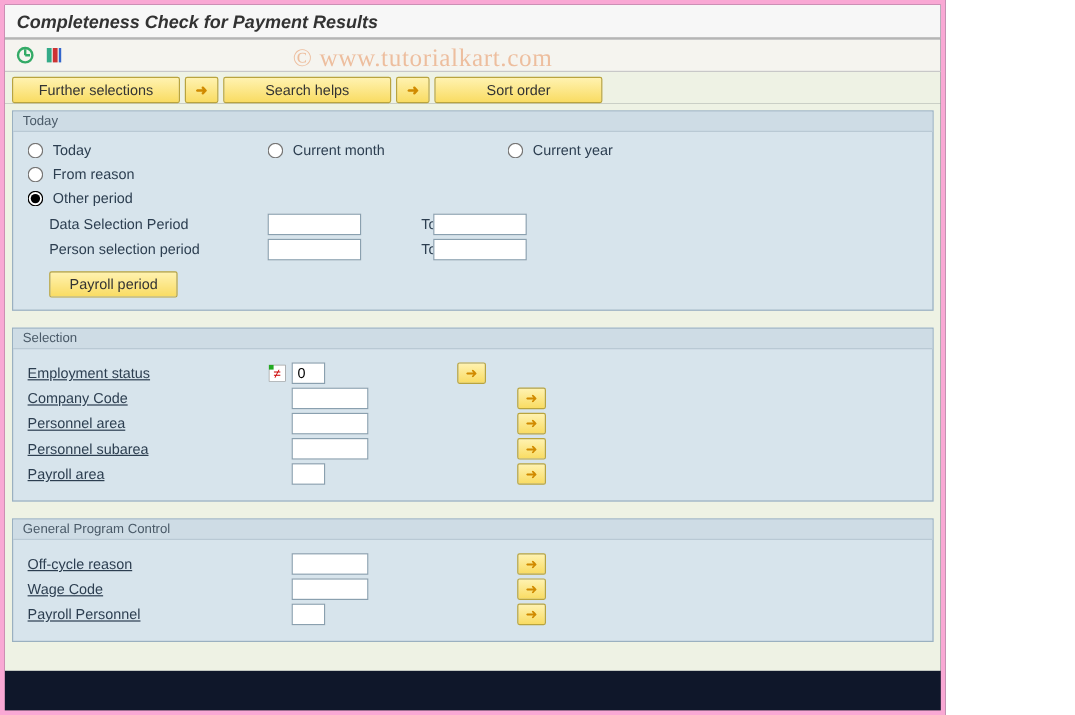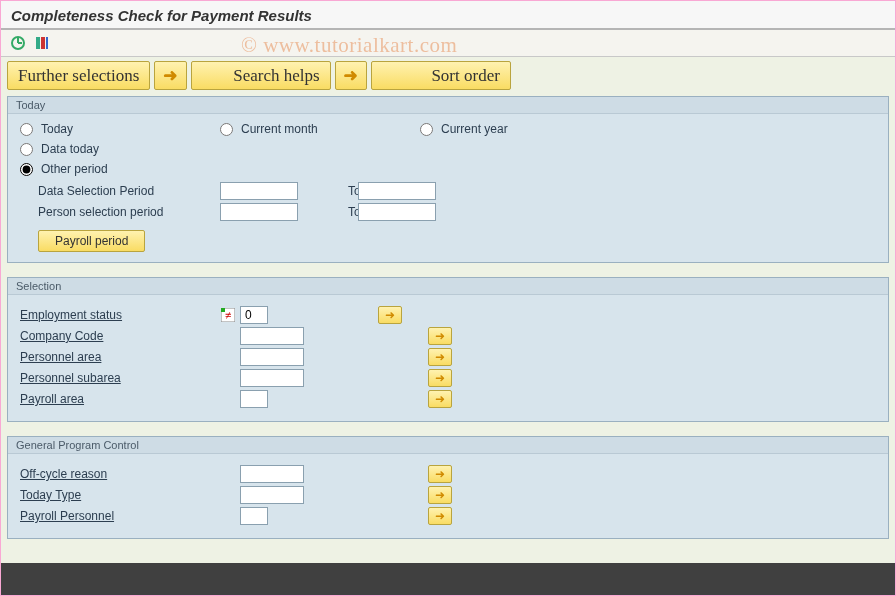--- a/index.html
+++ b/index.html
@@ -4,25 +4,25 @@
 <style>
 * { box-sizing: border-box; }
 html, body {
   margin: 0; padding: 0;
   font-family: Arial, Helvetica, sans-serif;
   font-size: 12px;
   background: #fff;
   color: #333;
 }
 .app {
-  width: 896px;
+  width: 788px;
   height: 596px;
-  border: 1px solid #f9a8d4;
+  border: 4px solid #f9a8d4;
   position: relative;
-  background: #404040;
+  background: #0f172a;
   overflow: hidden;
 }
 
 
 .titlebar {
   padding: 6px 10px 4px 10px;
   border-bottom: 2px solid #b5b5b5;
   background: #f7f7f7;
 }
 .titlebar h1 {
@@ -56,26 +56,25 @@
 .sapbtn {
   background: linear-gradient(#fff2b0, #f9dc63);
   border: 1px solid #b9a43e;
   border-radius: 2px;
   padding: 3px 10px;
   min-width: 140px;
   text-align: center;
   margin-right: 4px;
   display: inline-flex;
   align-items: center;
-  justify-content: flex-end;
+  justify-content: center;
   gap: 8px;
   color: #333;
-  font-size: 17px;
+  font-size: 12px;
   cursor: pointer;
-  font-family: Liberation Serif, serif;
 }
 .sapbtn .arrow {
   color: #d08a00;
   font-weight: bold;
 }
 .sapbtn.small { min-width: 0; padding: 3px 8px; }
 
 
 .content {
   background: #eef2e4;
@@ -222,21 +221,21 @@
               <span>Current month</span>
           </label>
           <label class="cell">
             <input type="radio" name="period" style="">
               <span>Current year</span>
           </label>
         </div>
         <div class="radio-row">
           <label class="cell">
             <input type="radio" name="period" style="">
-              <span>Data today</span>
+              <span>From reason</span>
           </label>
         </div>
         <div class="radio-row">
           <label class="cell">
             <input type="radio" name="period" checked="" style="">
               <span>Other period</span>
           </label>
         </div>
 
         <div class="form-row">
@@ -297,21 +296,21 @@
 
     <div class="group">
       <div class="legend">General Program Control</div>
       <div class="group-body">
         <div class="form-row">
           <span class="lbl noindent">Off-cycle reason</span>
           <input class="input mid" style="margin-left: 20px;">
           <span class="sel-arrow-btn" style="margin-left:124px">➜</span>
         </div>
         <div class="form-row">
-          <span class="lbl noindent">Today Type</span>
+          <span class="lbl noindent">Wage Code</span>
           <input class="input mid" style="margin-left: 20px;">
           <span class="sel-arrow-btn" style="margin-left:124px">➜</span>
         </div>
         <div class="form-row">
           <span class="lbl noindent">Payroll Personnel</span>
           <input class="input small" style="margin-left: 20px;">
           <span class="sel-arrow-btn" style="margin-left:160px">➜</span>
         </div>
       </div>
     </div>

